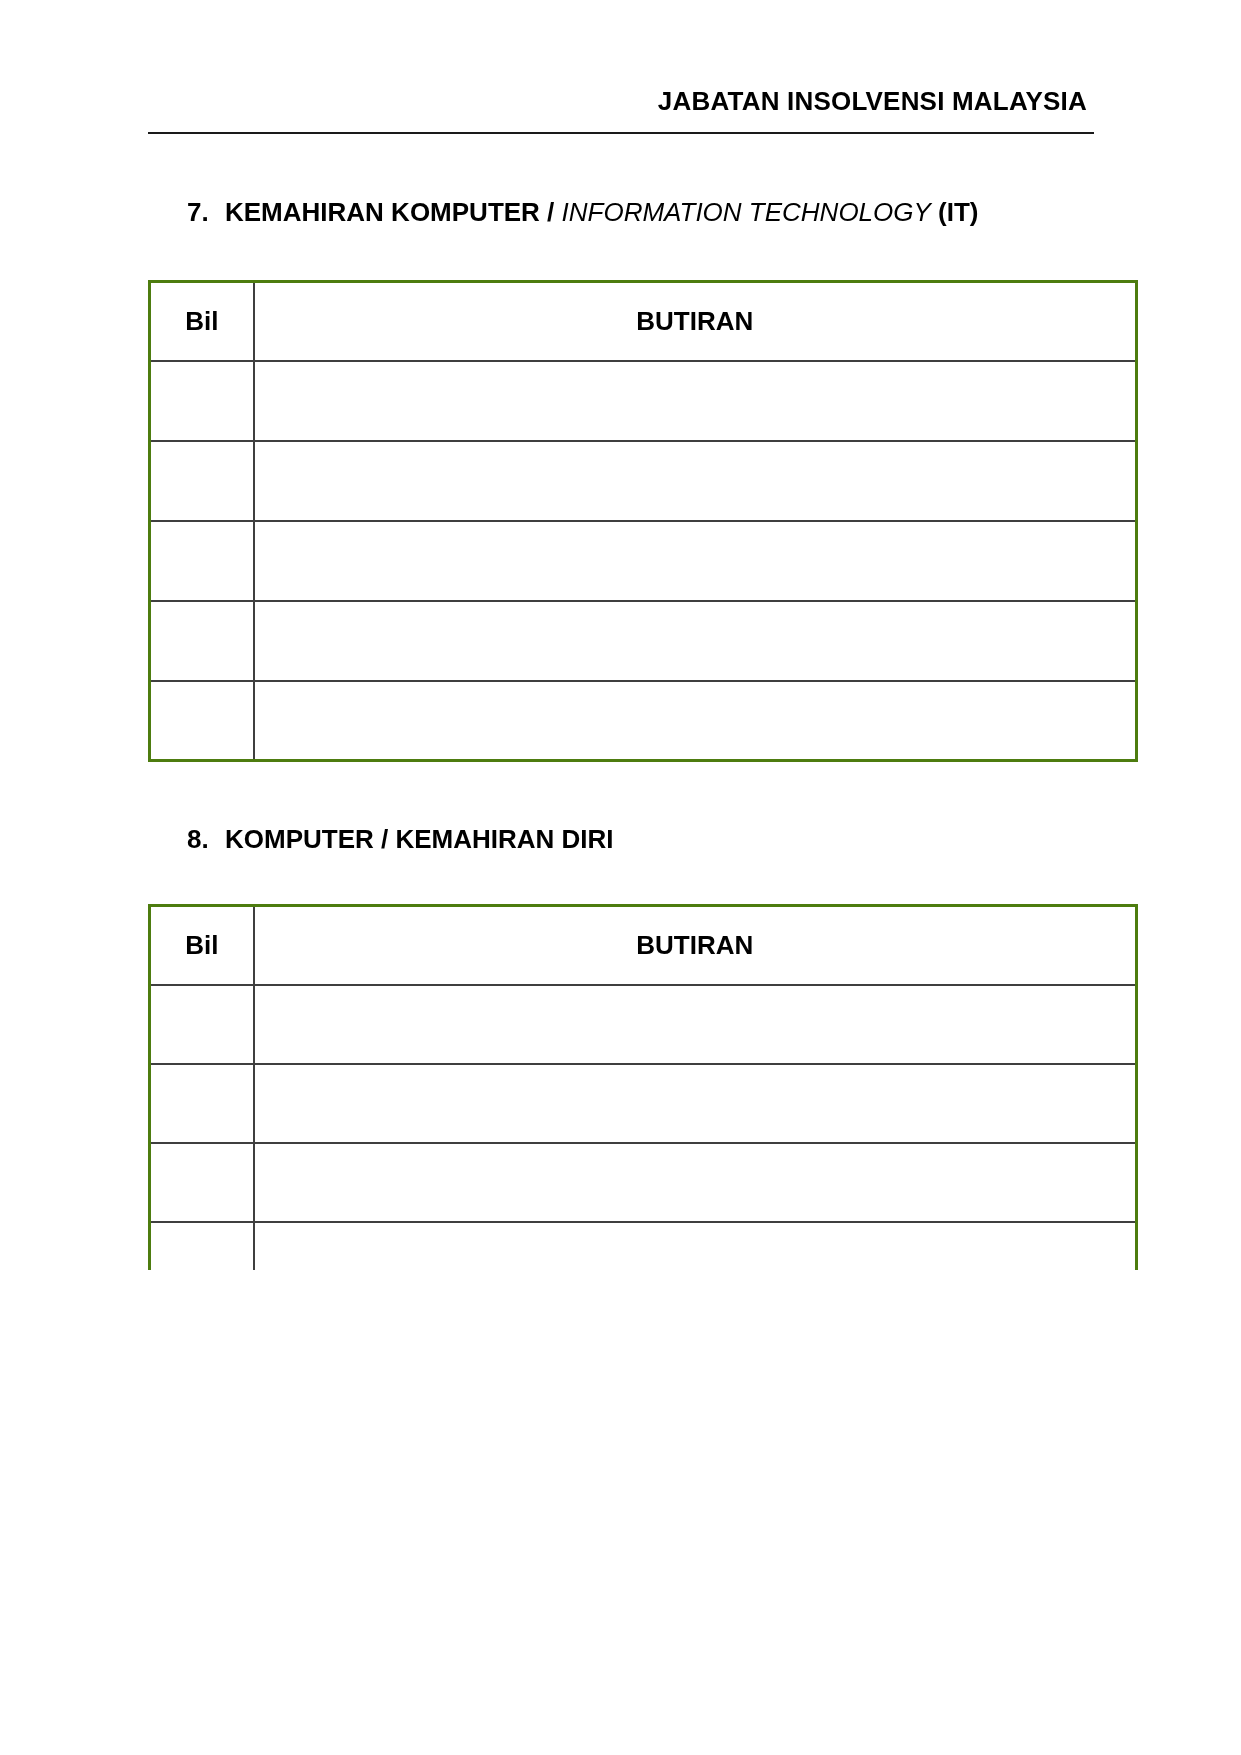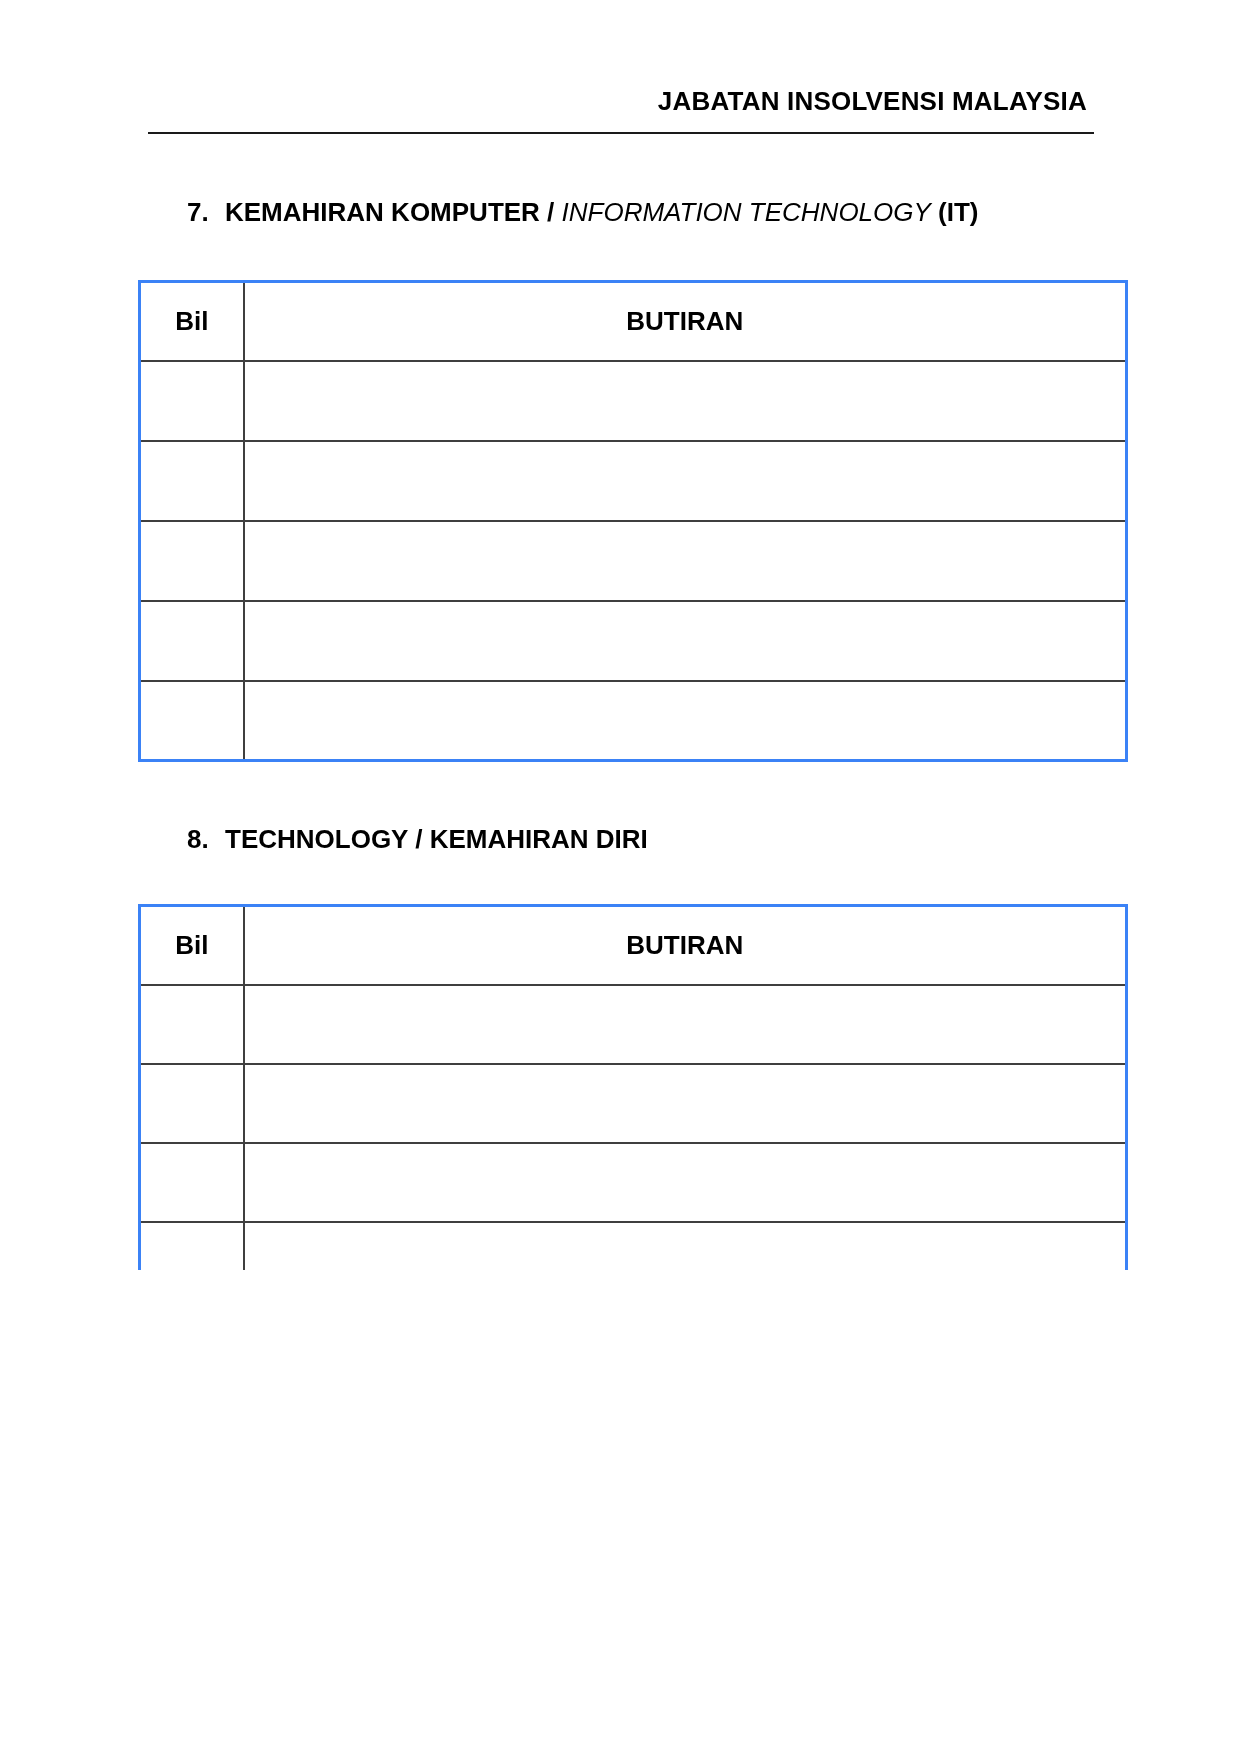--- a/index.html
+++ b/index.html
@@ -54,25 +54,25 @@
   .section-heading em {
     font-style: italic;
     font-weight: normal;
   }
   #section7-heading { top: 197px; left: 187px; }
   #section8-heading { top: 824px; left: 187px; }
 
   
   .doc-table {
     position: absolute;
-    left: 138px;
+    left: 148px;
     width: 990px;
     border-collapse: collapse;
     table-layout: fixed;
-    border: 3px solid #3b82f6;
+    border: 3px solid #4d7c0f;
   }
   #table7 { top: 280px; }
   #table8 { top: 904px; }
   .doc-table th,
   .doc-table td {
     border: 2px solid #3f3f3f;
     padding: 0;
   }
   .doc-table th {
     font-size: 26px;
@@ -140,21 +140,21 @@
         <tr class="data-row">
           <td></td>
           <td></td>
         </tr>
       </tbody>
   </table>
 
   <h2 class="section-heading" id="section8-heading">
     <span class="sec-num">8.</span>
     <span class="sec-title">
-      <span>TECHNOLOGY / KEMAHIRAN DIRI</span><em></em><span></span>
+      <span>KOMPUTER / KEMAHIRAN DIRI</span><em></em><span></span>
     </span>
   </h2>
 
   <table class="doc-table" id="table8">
     <colgroup>
       <col style="width:104px">
       <col>
     </colgroup>
     <tbody>
       <tr class="header-row">

